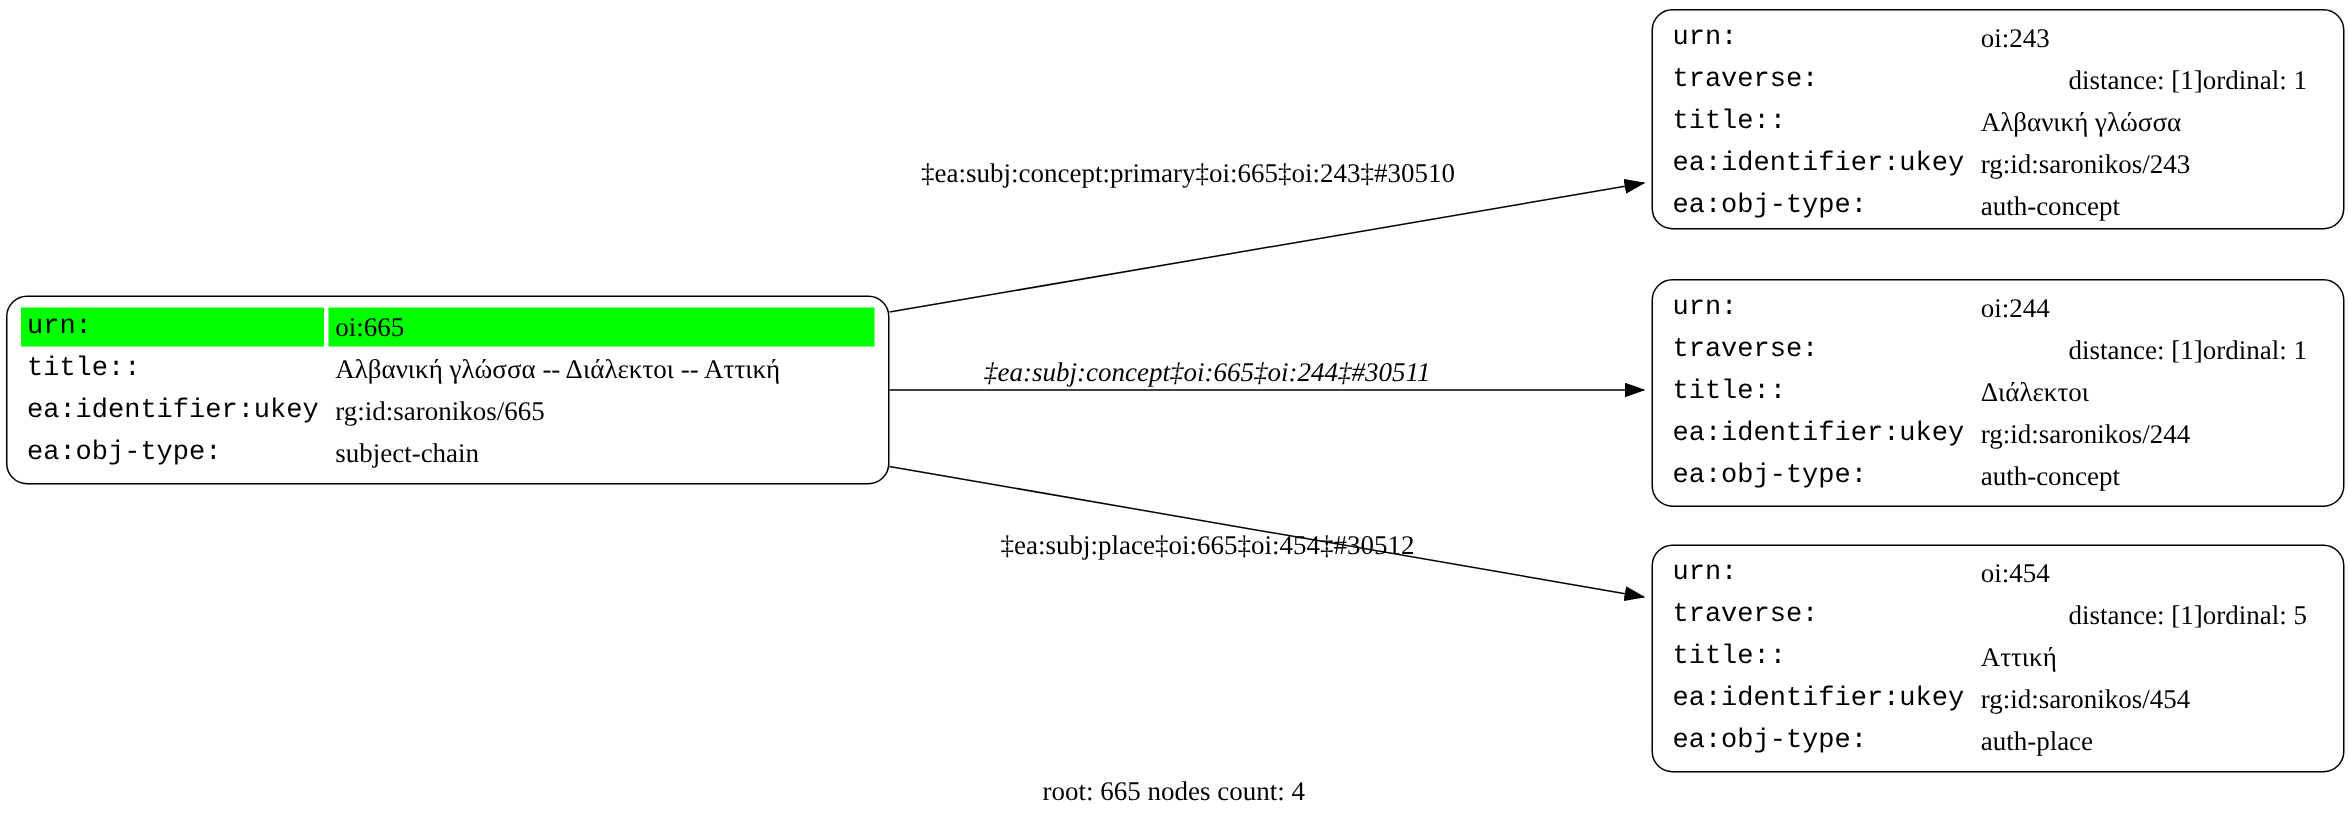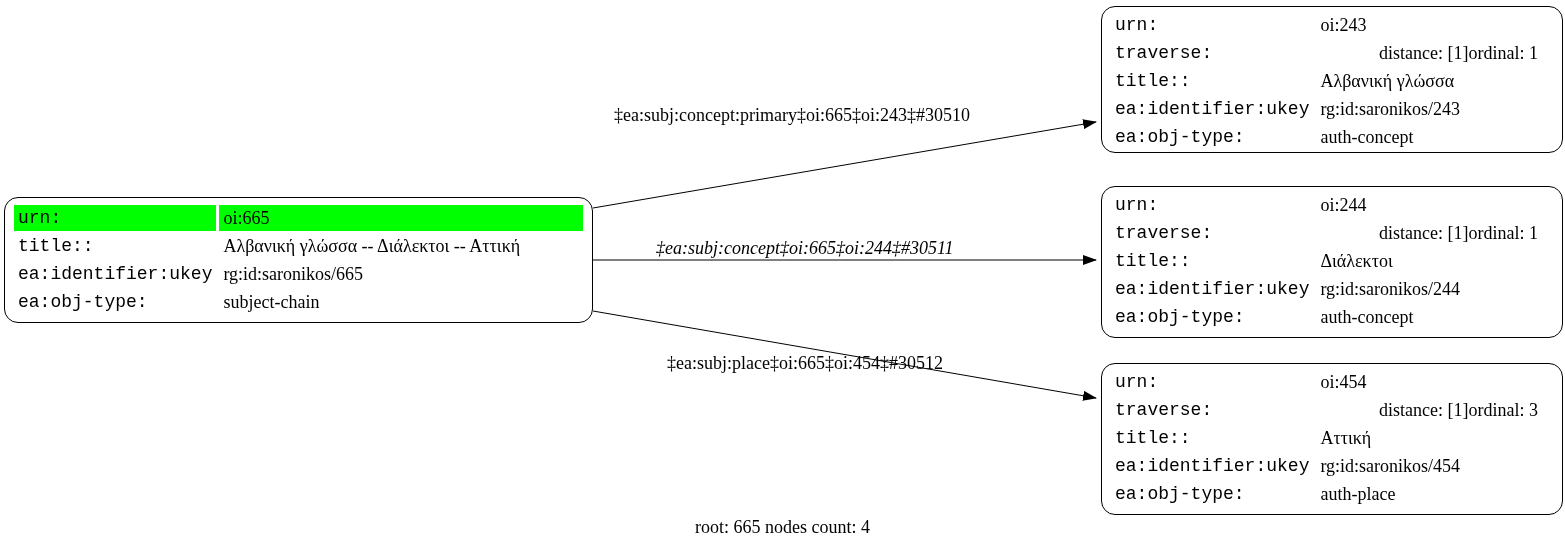--- a/index.html
+++ b/index.html
@@ -148,21 +148,21 @@
   <div class="node node-t2">
     <table>
       <tbody>
           <tr>
         <td class="lbl">urn:</td>
         <td>oi:454</td>
       </tr>
       <tr>
         <td class="lbl">traverse:</td>
         <td>
-          <span class="dist">distance: [1]</span><span>ordinal: 3</span>
+          <span class="dist">distance: [1]</span><span>ordinal: 5</span>
         </td>
       </tr>
       <tr>
         <td class="lbl">title::</td>
         <td>Αττική</td>
       </tr>
       <tr>
         <td class="lbl">ea:identifier:ukey</td>
         <td>rg:id:saronikos/454</td>
       </tr>

